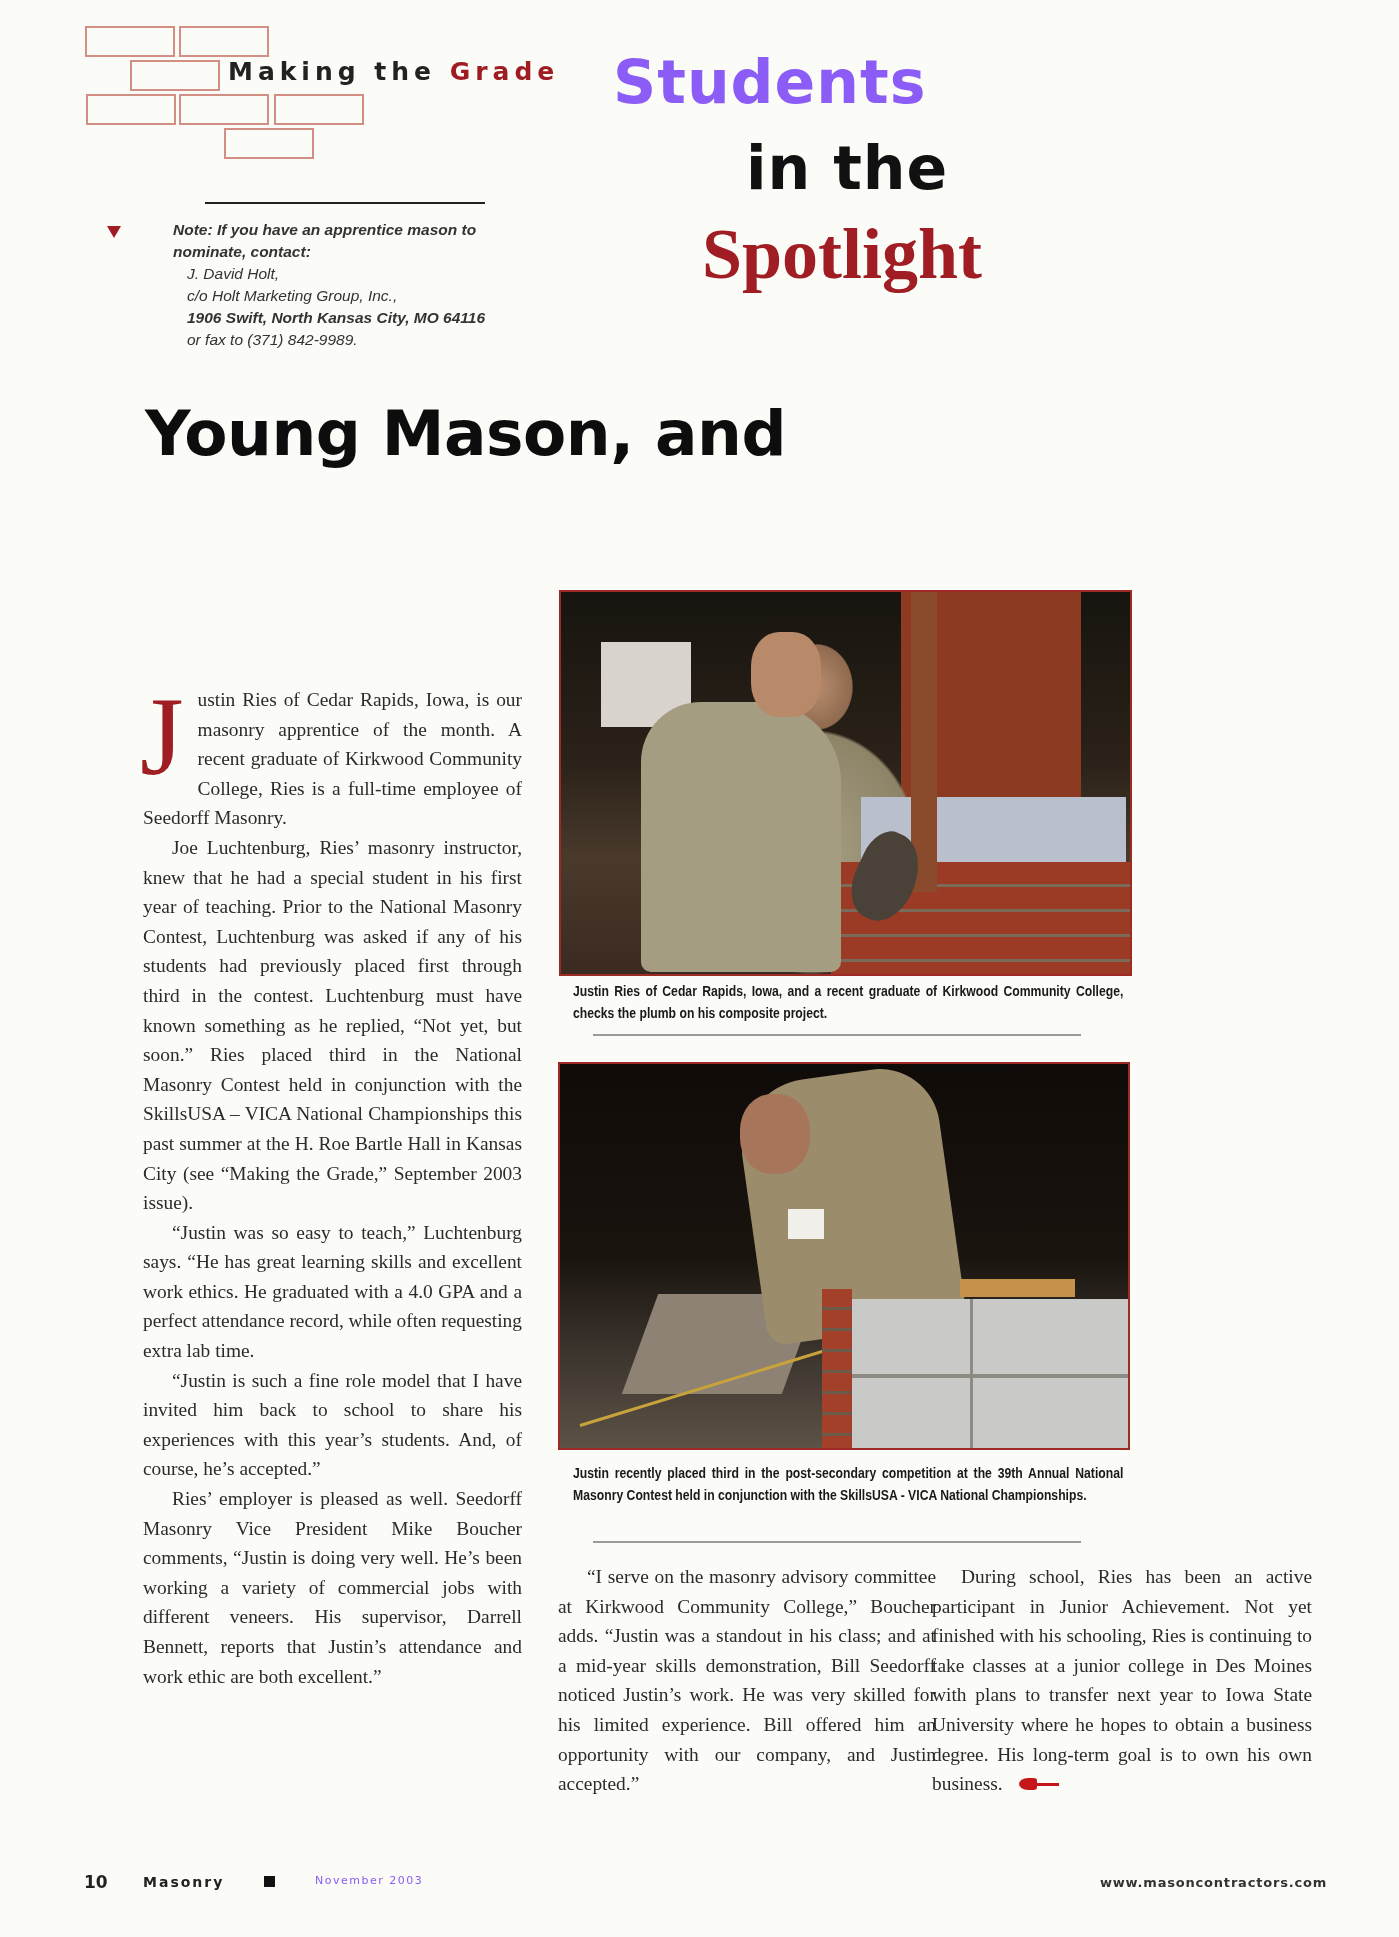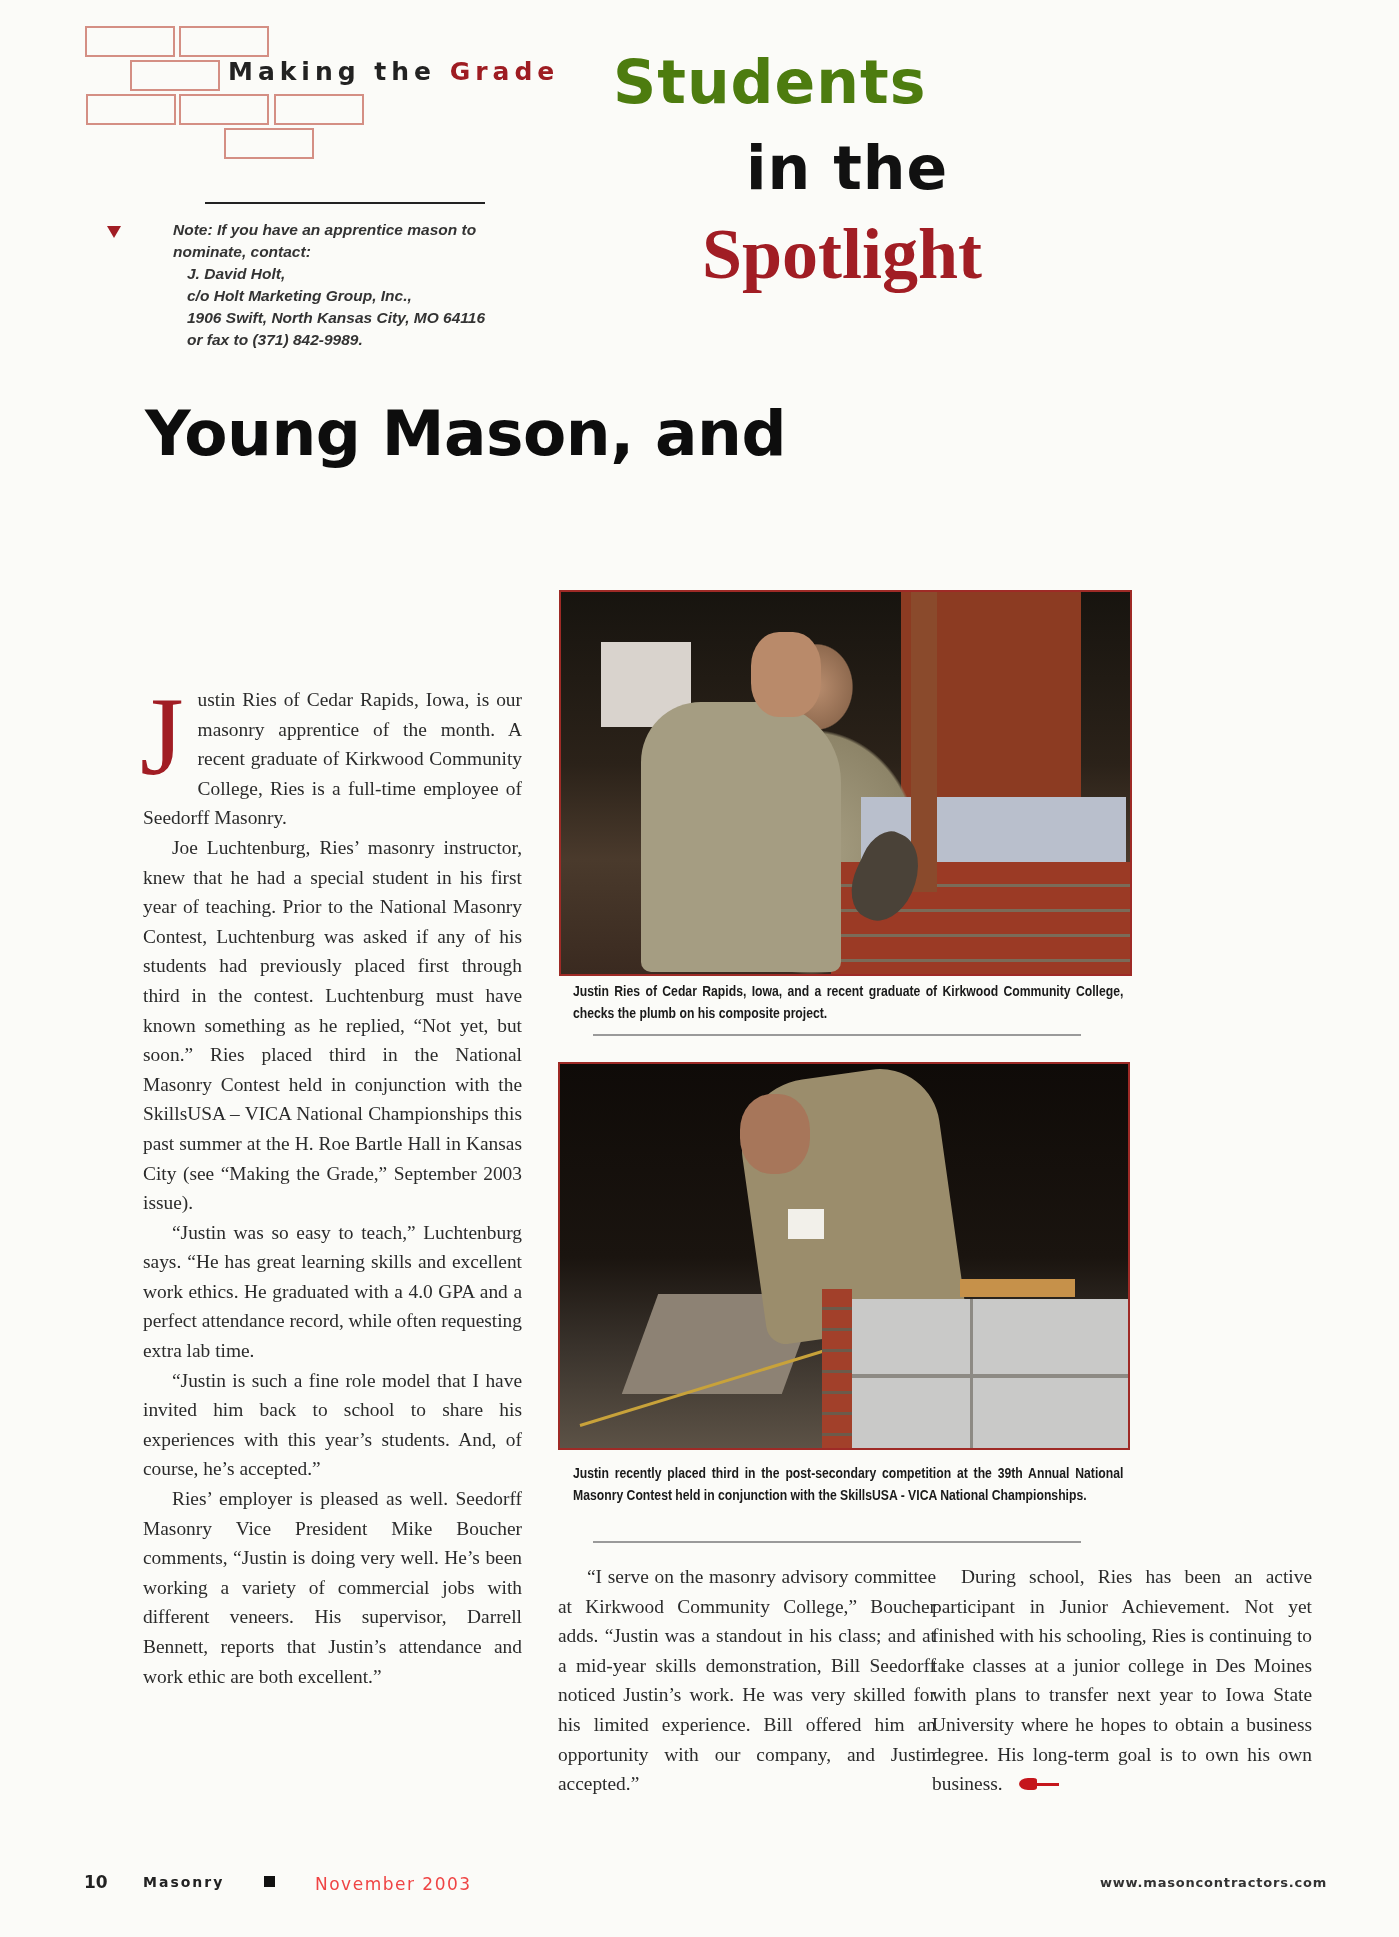--- a/index.html
+++ b/index.html
@@ -16,21 +16,21 @@
   .kicker {
     position: absolute; left: 228px; top: 57px;
     font-family: "DejaVu Sans", sans-serif; font-weight: bold;
     font-size: 25px; letter-spacing: 5px; color: #222;
   }
   .kicker .accent { color: #9e1c22; }
 
   .title-students {
     position: absolute; left: 613px; top: 52px;
     font-family: "DejaVu Sans", sans-serif; font-weight: bold;
-    font-size: 60px; color: #4d7c0f; letter-spacing: 1px; line-height: 1;
+    font-size: 60px; color: #8b5cf6; letter-spacing: 1px; line-height: 1;
   }
   .title-inthe {
     position: absolute; left: 746px; top: 138px;
     font-family: "DejaVu Sans", sans-serif; font-weight: bold;
     font-size: 60px; color: #111; letter-spacing: 1px; line-height: 1;
   }
   .title-spotlight {
     position: absolute; left: 702px; top: 202px;
     font-family: Liberation Serif, serif; font-weight: bold;
     font-size: 72px; color: #a11d24; letter-spacing: 0px; line-height: 1; margin-top: 16px;
@@ -40,21 +40,21 @@
   .note-triangle {
     position: absolute; left: 107px; top: 226px; width: 0; height: 0;
     border-left: 7px solid transparent; border-right: 7px solid transparent;
     border-top: 12px solid #a11d24;
   }
   .note {
     position: absolute; left: 145px; top: 219px; width: 420px;
     font-family: "Liberation Sans", sans-serif; font-style: italic;
     font-size: 15.5px; line-height: 22px; color: #333; margin-left: 28px;
   }
-  .note .line { display: block; white-space: nowrap; font-weight: bold; }
+  .note .line { display: block; white-space: nowrap; }
   .note .indent { padding-left: 14px; }
   .note .bold { font-weight: bold; }
 
   .headline {
     position: absolute; left: 145px; top: 393px; width: 780px;
     font-family: "DejaVu Sans", sans-serif; font-weight: bold;
     font-size: 63px; line-height: 82px; color: #0d0d0d; letter-spacing: -0.5px;
   }
 
   .col {
@@ -120,21 +120,21 @@
   .rule-2 { left: 593px; top: 1541px; width: 488px; }
 
   .end-mark { display: inline-block; position: relative; width: 44px; height: 14px; vertical-align: -1px; margin-left: 16px; }
   .end-mark .tip { position: absolute; left: 0; top: 1px; width: 18px; height: 12px; background: #c5161c; border-radius: 50% 20% 20% 50%; }
   .end-mark .bar { position: absolute; left: 16px; top: 6px; width: 24px; height: 3px; background: #c5161c; }
 
   .footer { position: absolute; top: 1872px; font-family: "DejaVu Sans", sans-serif; color: #222; }
   .footer-page { left: 84px; font-weight: bold; font-size: 17px; }
   .footer-mag { left: 143px; font-weight: bold; font-size: 14px; letter-spacing: 2px; top: 1874px; }
   .footer-square { left: 264px; top: 1876px; width: 11px; height: 11px; background: #111; }
-  .footer-date { left: 315px; font-size: 17px; letter-spacing: 1.5px; color: #ef4444; top: 1874px; text-align: right; }
+  .footer-date { left: 315px; font-size: 11px; letter-spacing: 1.5px; color: #8b5cf6; top: 1874px; text-align: right; }
   .footer-url { left: 1100px; font-weight: bold; font-size: 13px; letter-spacing: 0.8px; top: 1875px; color: #333; }
 </style>
 </head>
 <body>
 
 <div>
   <div class="brick" style="left:85px;top:26px;width:90px;height:31px;"></div>
   <div class="brick" style="left:179px;top:26px;width:90px;height:31px;"></div>
   <div class="brick" style="left:130px;top:60px;width:90px;height:31px;"></div>
   <div class="brick" style="left:86px;top:94px;width:90px;height:31px;"></div>

